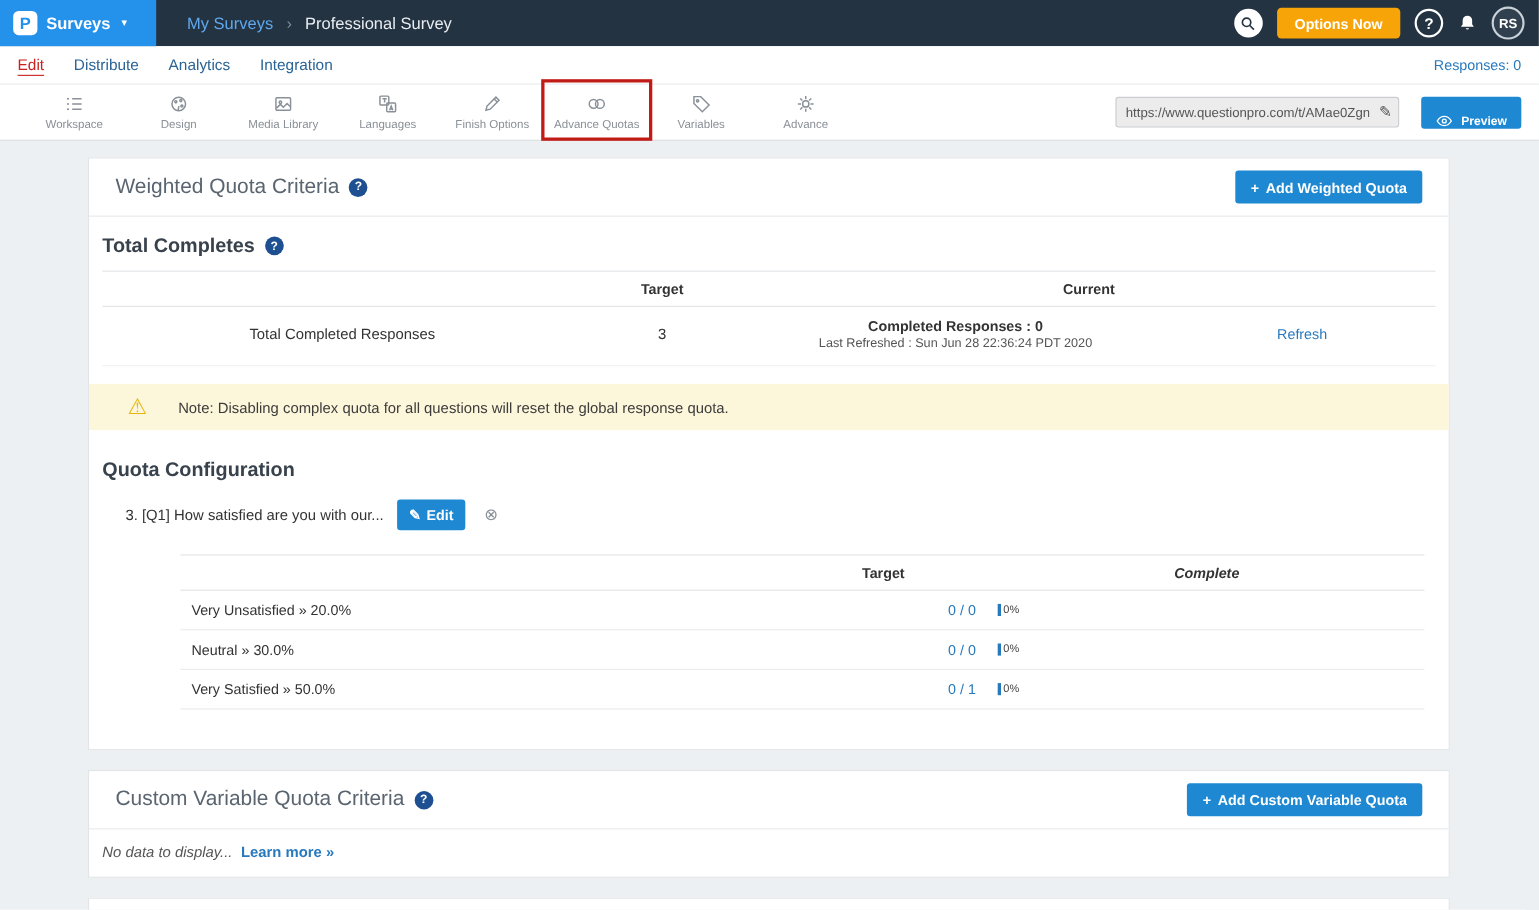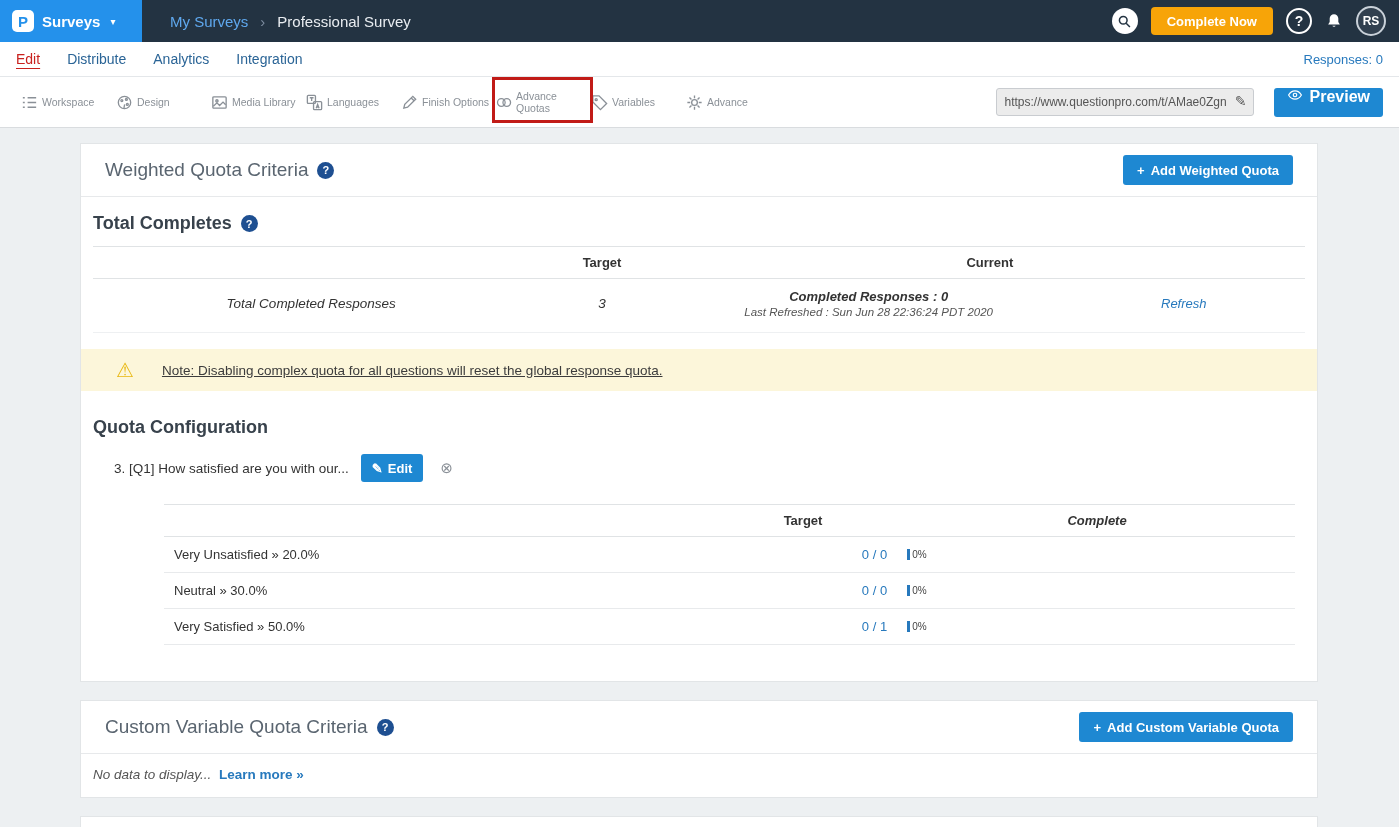--- a/index.html
+++ b/index.html
@@ -26,52 +26,52 @@
   .bell-btn { display:flex; cursor:pointer; }
   .avatar { width:30px; height:30px; border-radius:50%; background:#31404f; border:2px solid #c9d1d9; color:#fff; font-size:12px; font-weight:bold; display:flex; align-items:center; justify-content:center; cursor:pointer; }
   
   .tabbar { height:35px; background:#fff; display:flex; align-items:center; padding:0 16px; border-bottom:1px solid #e4e7ea; }
   .tab { font-size:14px; margin-right:27px; color:#2a6496; cursor:pointer; }
   .tab.active { color:var(--red,#c9211e); text-decoration:underline; text-underline-offset:4px; }
   .responses { margin-left:auto; color:var(--link,#2779bd); font-size:13px; }
   
   .toolbar { height:51px; background:#fff; border-bottom:1px solid #d9dcdf; display:flex; align-items:center; padding:0 16px; }
   .tool-items { display:flex; margin-left:4px; }
-  .tool-item { width:95px; display:flex; align-items:center; gap:3px; color:#8a9097; font-size:10.5px; cursor:pointer; position:relative; padding:3px 0; }
+  .tool-item { width:95px; display:flex; flex-direction:column; align-items:center; gap:3px; color:#8a9097; font-size:10.5px; cursor:pointer; position:relative; padding:3px 0; }
   .tool-item svg { stroke:#8a9097; fill:none; stroke-width:1.4; }
   .annotation-box { position:absolute; top:-10px; bottom:-6px; left:-3px; right:-3px; border:3px solid #c11b17; pointer-events:none; z-index:5; }
   .url-wrap { margin-left:auto; display:flex; align-items:center; gap:20px;padding-left:47px; }
   .url-box { position:relative; }
   .url-input { width:258px; height:28px; background:#ececec; border:1px solid #c9ccd0; border-radius:3px; font-size:12px; color:#555; padding:0 26px 0 8px; font-family:inherit; }
   .url-pencil { position:absolute; right:7px; top:5px; color:#555; font-size:14px; cursor:pointer; }
-  .preview-btn { height:29px; background:var(--accent,#1e88d2); color:#fff; border:none; border-radius:3px; font-size:16px; font-weight:bold; padding:0 13px; display:flex; align-items:flex-start; gap:7px; cursor:pointer; font-family:inherit; }
+  .preview-btn { height:29px; background:var(--accent,#1e88d2); color:#fff; border:none; border-radius:3px; font-size:11px; font-weight:bold; padding:0 13px; display:flex; align-items:flex-end; gap:7px; cursor:pointer; font-family:inherit; }
   
   .main { padding:15px 81px 0 80px; }
   .card { background:#fff; border:1px solid #e2e5e7; margin-bottom:18px; }
   .card-header { display:flex; align-items:center; padding:11px 24px; }
   .card-title-wrap { position:relative; display:flex; align-items:center; }
   .card-title { font-size:19px; color:#5a6570; }
   .q-badge { width:17px; height:17px; border-radius:50%; background:#1e4f91; color:#fff; font-size:11px; font-weight:bold; display:inline-flex; align-items:center; justify-content:center; margin-left:9px; cursor:pointer; flex:none; }
   .add-btn { margin-left:auto; background:var(--accent,#1e88d2); color:#fff; border:none; border-radius:3px; height:30px; padding:0 14px; font-size:13px; font-weight:bold; display:flex; align-items:center; gap:6px; cursor:pointer; font-family:inherit; }
   .divider { border-top:1px solid #e7e9eb; }
   .section-title { font-size:18px; font-weight:bold; color:#38424c; padding:16px 12px 12px; display:flex; align-items:center; }
   
   .t1 { margin:0 12px; }
   .t1-head, .t1-row { display:grid; grid-template-columns:36% 12% 32% 20%; }
   .t1-head { border-top:1px solid #e0e3e5; border-bottom:1px solid #e0e3e5; padding:8px 0; font-size:13px; font-weight:bold; color:#333; }
   .t1-head .span2 { grid-column:3 / 5; text-align:center; }
-  .t1-row { padding:10px 0 14px; align-items:center; border-bottom:1px solid #eef0f2; font-size:13.5px;font-style:italic; }
+  .t1-row { padding:10px 0 14px; align-items:center; border-bottom:1px solid #eef0f2; font-size:13.5px; }
   .cell-c { text-align:center; }
   .completed-bold { font-weight:bold; font-size:13px; color:#333; }
   .refreshed { font-size:11.5px; color:#555; margin-top:2px; }
   .refresh-link { color:var(--link,#2779bd); cursor:pointer; text-decoration:none; font-size:13px; }
   
   .note { display:flex; align-items:center; background:var(--warning-bg,#fcf6da); padding:11px 0; margin-top:16px; }
   .warning-icon { color:#e8b70f; font-size:20px; margin-left:35px; line-height:1; }
-  .note-text { margin-left:28px; font-size:13.5px; color:#3c3c3c;text-decoration:underline; }
+  .note-text { margin-left:28px; font-size:13.5px; color:#3c3c3c; }
   
   .qc-title { padding-top:26px; }
   .question-row { display:flex; align-items:center; padding:4px 0 10px 33px; }
   .question-label { font-size:13.5px; color:#333; }
   .edit-btn { margin-left:12px; background:var(--accent,#1e88d2); color:#fff; border:none; border-radius:3px; height:28px; padding:0 11px; font-size:13px; font-weight:bold; display:flex; align-items:center; gap:5px; cursor:pointer; font-family:inherit; }
   .remove-icon { margin-left:17px; color:#8a9097; font-size:15px; cursor:pointer; }
   .t2 { margin:12px 22px 0 83px; }
   .t2-head, .t2-row { display:grid; grid-template-columns:48% 17% 8% 27%; align-items:center; }
   .t2-head { border-top:1px solid #e0e3e5; border-bottom:1px solid #e0e3e5; padding:8px 0; font-size:13px; font-weight:bold; color:#333; }
   .t2-head .span2 { grid-column:3 / 5; text-align:center;font-style:italic; }
@@ -105,21 +105,21 @@
     <span class="crumb-sep">›</span>
     <span class="crumb-current">Professional Survey</span>
   </div>
   <div class="top-right">
     <div class="search-btn">
       <svg width="15" height="15" viewBox="0 0 18 18" fill="none" stroke="#233342" stroke-width="1.8">
           <circle cx="7.5" cy="7.5" r="4.6"></circle>
           <path d="M11 11l4.5 4.5"></path>
         </svg>
     </div>
-    <button class="upgrade-btn">Complete Now</button>
+    <button class="upgrade-btn">Options Now</button>
     <div class="help-btn">?</div>
     <div class="bell-btn">
       <svg width="18" height="18" viewBox="0 0 20 20" fill="#fff">
           <path d="M10 2.5a4.8 4.8 0 0 0-4.8 4.8v3.9L3.5 13.8h13L14.8 11.2V7.3A4.8 4.8 0 0 0 10 2.5z"></path>
           <path d="M8.2 15.2a1.9 1.9 0 0 0 3.6 0z"></path>
         </svg>
     </div>
     <div class="avatar">
         <span>RS</span>
       </div>

